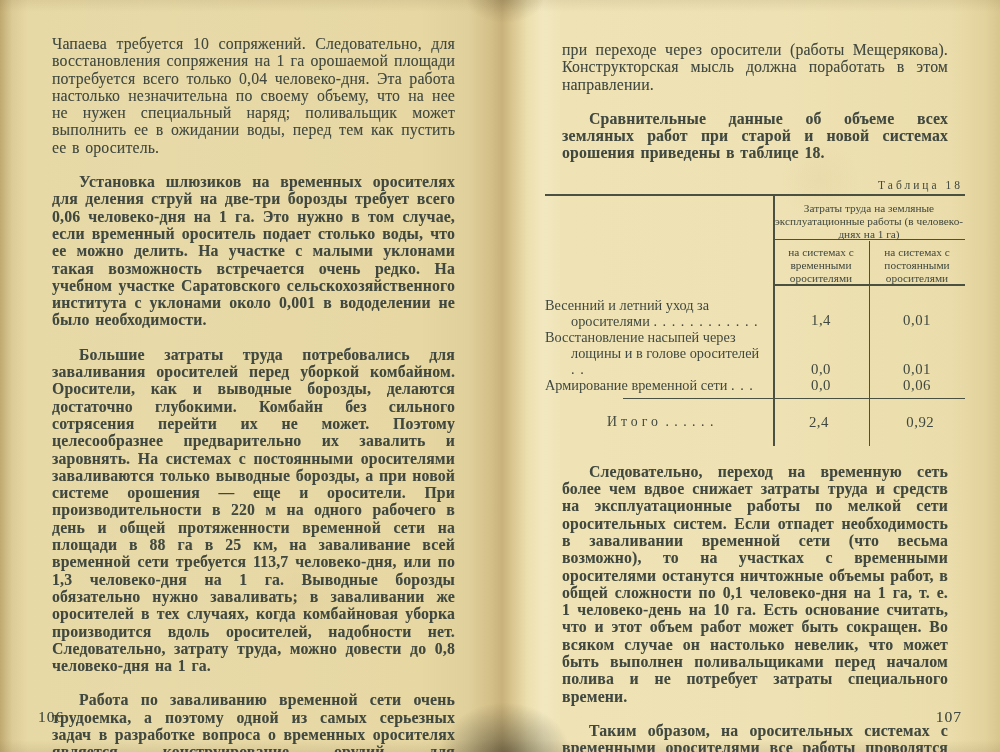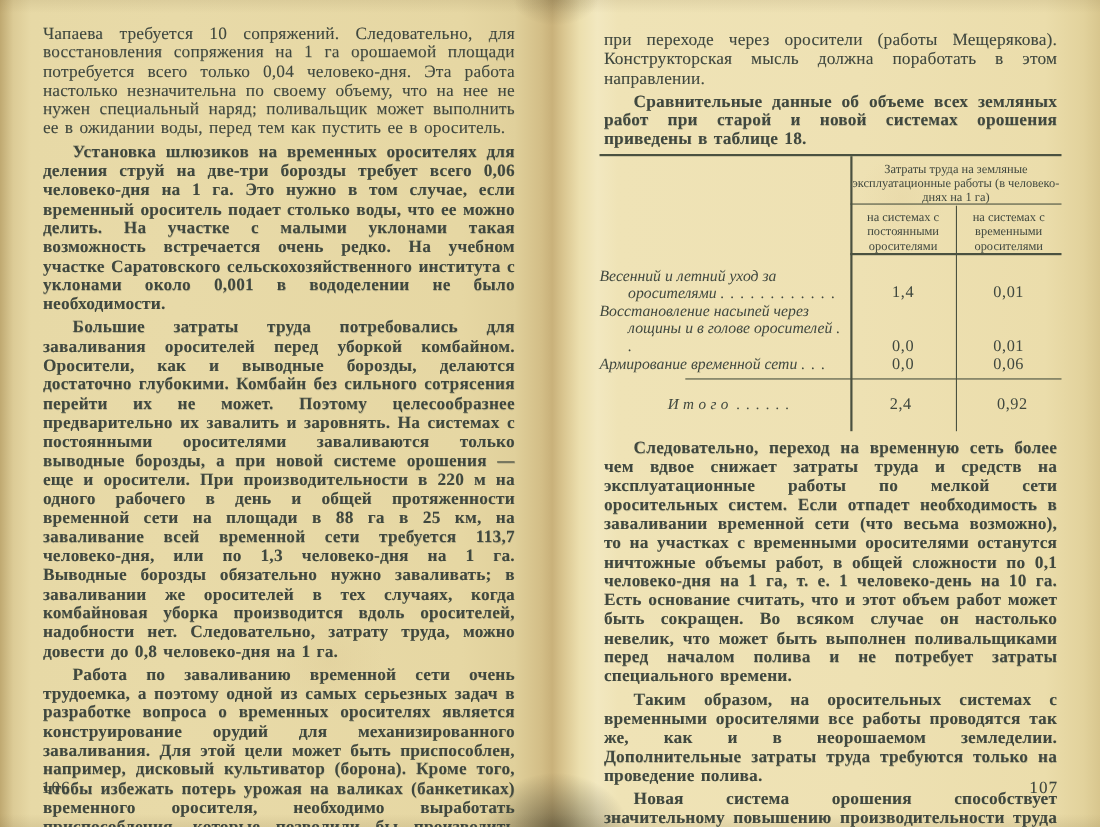--- a/index.html
+++ b/index.html
@@ -18,21 +18,21 @@
       linear-gradient(180deg, rgba(110,90,50,0.10) 0px, rgba(110,90,50,0) 12px),
       linear-gradient(0deg, rgba(110,90,50,0.12) 0px, rgba(110,90,50,0) 12px),
       linear-gradient(90deg,
         #bfa971 0px, #dccb96 12px, #e7d9a6 28px,
         #e8daa8 160px, #e6d7a3 420px, #e0d09b 468px,
         #d3be87 492px, #c9b17a 502px, #d9c58f 512px,
         #ecdfae 527px, #f2e8c0 543px, #efe3b6 562px,
         #eee1b3 780px, #ebddab 950px, #e2d29c 985px, #d8c68e 1000px);
   }
   .page-text p{
-    margin:4px;
+    margin:17px;
     text-align:justify;
     font-size:15.7px;
     line-height:17.3px;
     letter-spacing:0.2px;
     word-spacing:1.5px;
     text-shadow:0.3px 0.3px 0 rgba(64,72,63,0.28);
   }
   .page-text p.indent{text-indent:27px;font-weight:bold;}
   .page-left{position:absolute;left:35px;top:18px;width:437px;}
   .page-right{position:absolute;left:545px;top:24px;width:420px;}
@@ -75,21 +75,21 @@
   }
   .colh{
     flex:1;text-align:center;
     font-size:11.3px;line-height:13px;
     padding-top:6px;
   }
   .trow{display:flex;}
   .tlabel{
     width:228px;box-sizing:border-box;
     font-size:14.3px;line-height:16px;
-    padding-left:26px;text-indent:-26px;padding-right:8px;font-style:italic;
+    padding-left:26px;text-indent:-26px;padding-right:8px;
   }
   .trow.first .tlabel{padding-top:11px;}
   .trow.first .tval{padding-bottom:1px;font-family:Liberation Serif, serif;}
   .tval{
     width:96px;
     display:flex;align-items:flex-end;justify-content:center;
     font-size:14.8px;line-height:16px;
     letter-spacing:0.5px;
   }
   .total-rule{
@@ -117,29 +117,30 @@
     <p class="indent">Установка шлюзиков на временных оросителях для деления струй на две-три борозды требует всего 0,06 человеко-дня на 1 га. Это нужно в том случае, если временный ороситель подает столько воды, что ее можно делить. На участке с малыми уклонами такая возможность встречается очень редко. На учебном участке Саратовского сельскохозяйственного института с уклонами около 0,001 в вододелении не было необходимости.</p>
     <p class="indent">Большие затраты труда потребовались для заваливания оросителей перед уборкой комбайном. Оросители, как и выводные борозды, делаются достаточно глубокими. Комбайн без сильного сотрясения перейти их не может. Поэтому целесообразнее предварительно их завалить и заровнять. На системах с постоянными оросителями заваливаются только выводные борозды, а при новой системе орошения — еще и оросители. При производительности в 220 м на одного рабочего в день и общей протяженности временной сети на площади в 88 га в 25 км, на заваливание всей временной сети требуется 113,7 человеко-дня, или по 1,3 человеко-дня на 1 га. Выводные борозды обязательно нужно заваливать; в заваливании же оросителей в тех случаях, когда комбайновая уборка производится вдоль оросителей, надобности нет. Следовательно, затрату труда, можно довести до 0,8 человеко-дня на 1 га.</p>
     <p class="indent">Работа по заваливанию временной сети очень трудоемка, а поэтому одной из самых серьезных задач в разработке вопроса о временных оросителях является конструирование орудий для механизированного заваливания. Для этой цели может быть приспособлен, например, дисковый культиватор (борона). Кроме того, чтобы избежать потерь урожая на валиках (банкетиках) временного оросителя, необходимо выработать приспособления, которые позволили бы производить комбайновую уборку без предварительного заваливания временной сети. Устройство грейдерочков перед колесами комбайна уже облегчает переход его через валики полос, но не решает дела</p>
   </div>
   <div class="pageno left">106</div>
 
   <div class="page-right page-text">
     <p>при переходе через оросители (работы Мещерякова). Конструкторская мысль должна поработать в этом направлении.</p>
     <p class="indent">Сравнительные данные об объеме всех земляных работ при старой и новой системах орошения приведены в таблице 18.</p>
 
+    <div class="tbl-caption">Таблица 18</div>
 
     <div class="tbl">
       <div class="vline v1"></div>
       <div class="vline v2"></div>
 
       <div class="merged">Затраты труда на земляные эксплуатационные работы (в человеко-днях на 1 га)</div>
       <div class="cols">
+        <div class="colh">на системах с временными оросителями</div>
         <div class="colh">на системах с постоянными оросителями</div>
-        <div class="colh">на системах с временными оросителями</div>
       </div>
 
       <div class="trow first">
         <div class="tlabel"><span>Весенний и летний уход за оросителями</span> <span class="dots">. . . . . . . . . . . .</span></div>
         <div class="tval">1,4</div>
         <div class="tval">0,01</div>
       </div>
       <div class="trow">
         <div class="tlabel"><span>Восстановление насыпей через лощины и в голове оросителей</span> <span class="dots">. .</span></div>
         <div class="tval">0,0</div>

